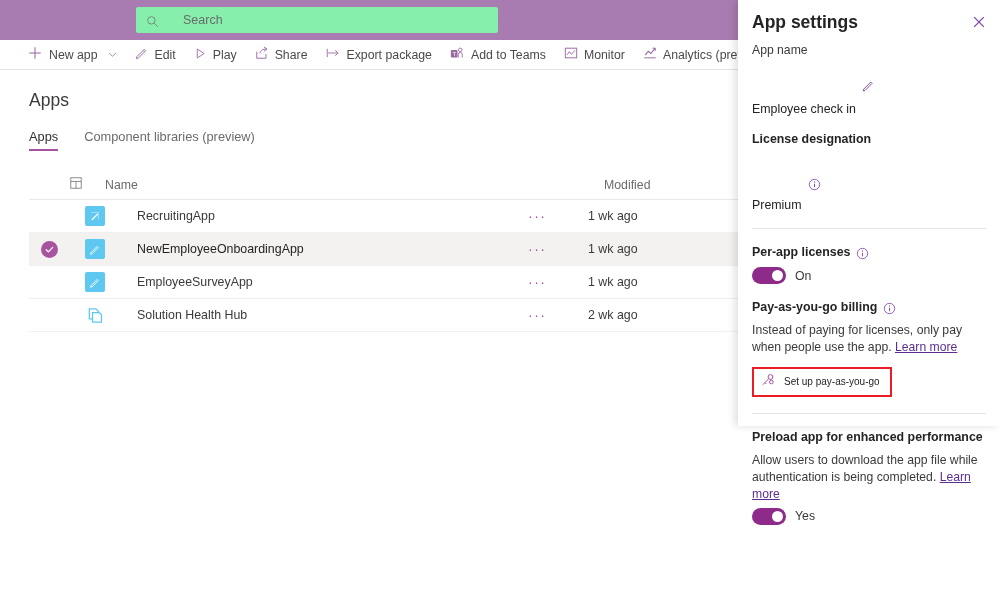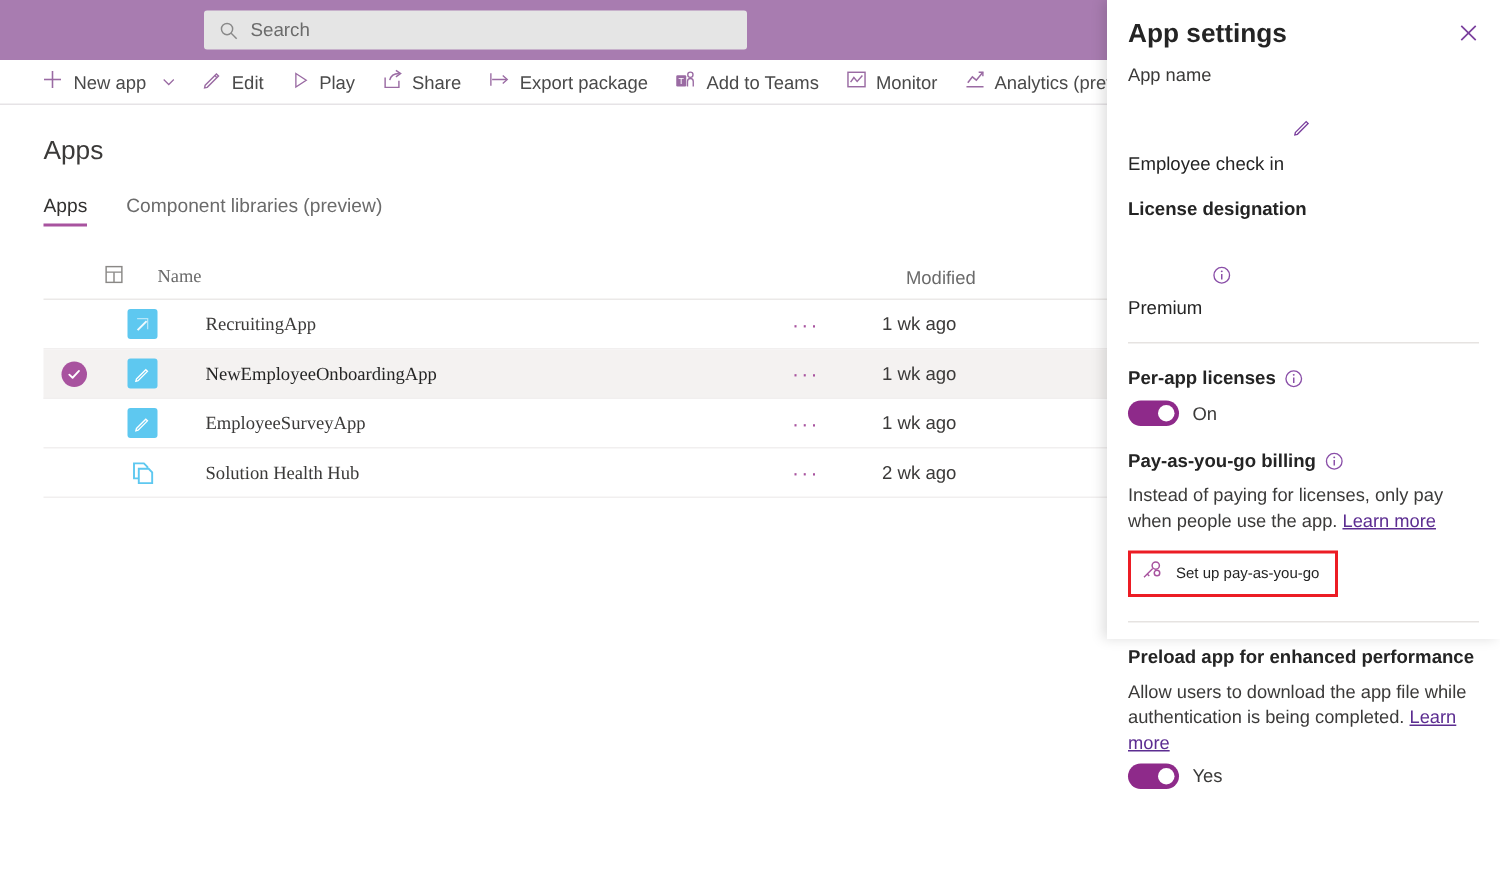--- a/index.html
+++ b/index.html
@@ -14,25 +14,25 @@
   
   .topbar {
     position: absolute; top: 0; left: 0;
     width: 1000px; height: 40px;
     background: #a87cb0;
     display: flex; align-items: center;
   }
   .search-box {
     position: absolute; left: 136px; top: 7px;
     width: 362px; height: 26px;
-    background: #e5e5e5;
+    background: #86efac;
     border-radius: 2px;
     display: flex; align-items: center;
     padding-left: 10px;
-    gap: 8px;
+    gap: 24px;
   }
   .search-icon { width: 13px; height: 13px; flex: 0 0 auto; opacity: .75; }
   .search-placeholder {
     font-size: 12.5px; color: #6b6b6b;
     font-family: "Liberation Sans", sans-serif;
   }
   .env-block {
     position: absolute; right: 0px; top: 0px; height: 40px;
     display: flex; align-items: center; gap: 7px;
     padding: 0 10px 0 12px;
@@ -98,21 +98,21 @@
     display: flex; align-items: center;
     height: 33px;
     border-bottom: 1px solid #f1efef;
     font-size: 12.4px; color: #3b3a39;
     position: relative;
     gap: 16px;
   }
   .tbl-row.selected { background: #f4f2f1; }
   .c-check  { width: 40px; flex: 0 0 40px; display: flex; align-items: center; justify-content: center; }
   .c-icon   { width: 32px; flex: 0 0 32px; display: flex; align-items: center; }
-  .c-name   { flex: 1 1 auto; padding-left: 4px; overflow: hidden; white-space: nowrap; font-family: Liberation Serif, serif; }
+  .c-name   { flex: 1 1 auto; padding-left: 4px; overflow: hidden; white-space: nowrap; }
   .c-ell    { width: 44px; flex: 0 0 44px; color: #a8539f; font-size: 14px; letter-spacing: 1.5px; }
   .c-mod    { width: 150px; flex: 0 0 150px; }
   .c-own    { width: 220px; flex: 0 0 220px; }
   .tbl-row.selected .c-name { color: #242424; }
 
   .sel-circle {
     width: 17px; height: 17px; border-radius: 50%;
     background: #a8539f; display: flex; align-items: center; justify-content: center;
   }
   .app-tile {

